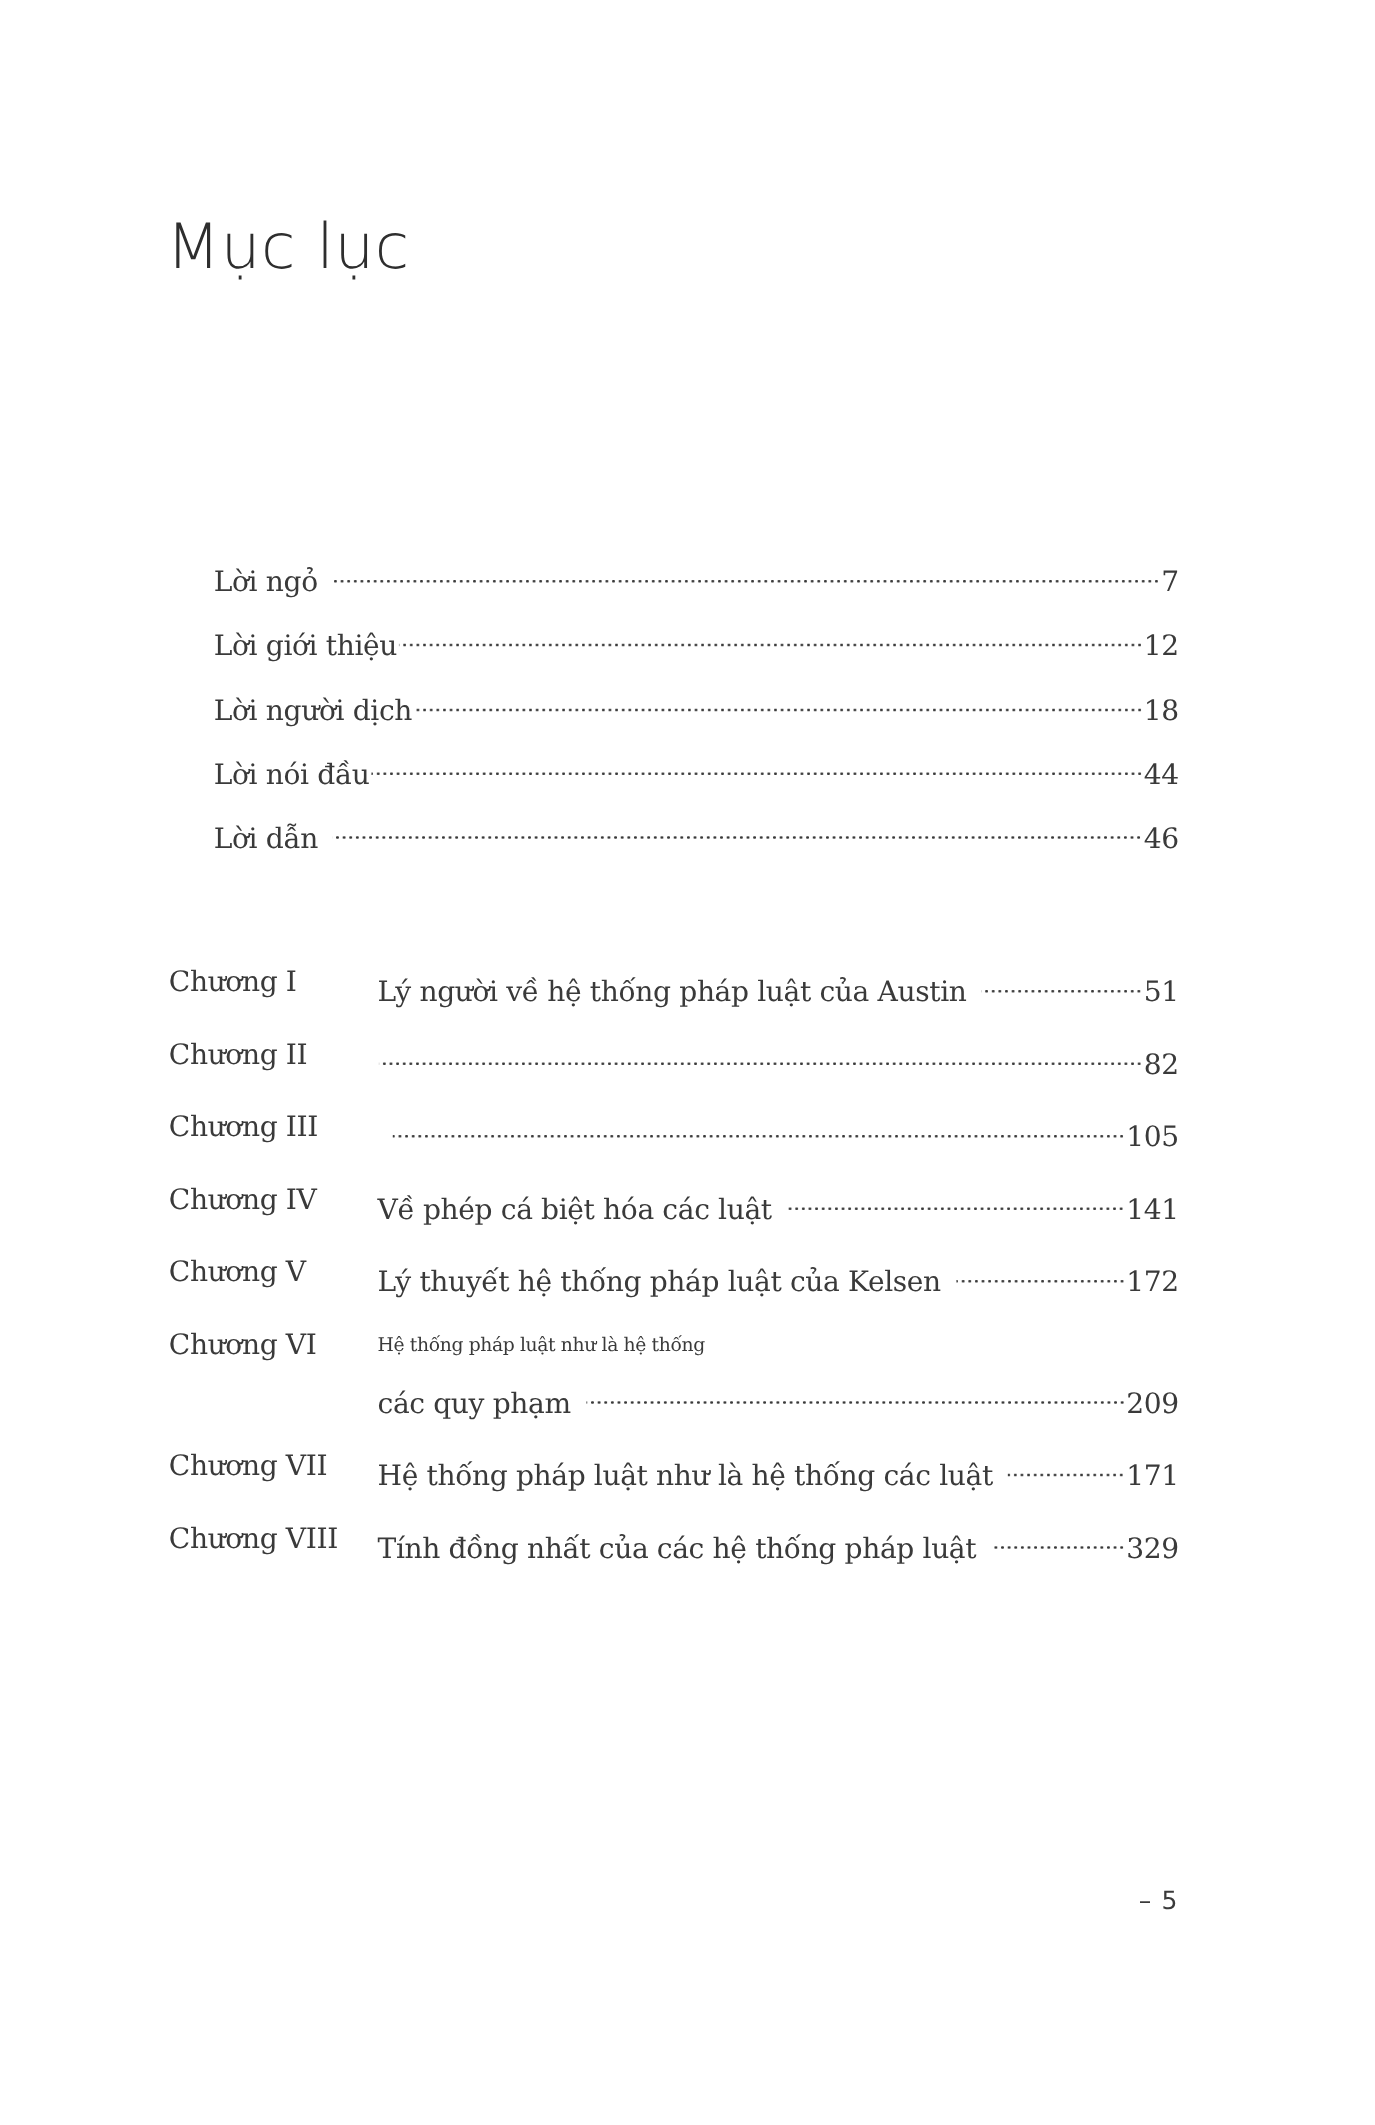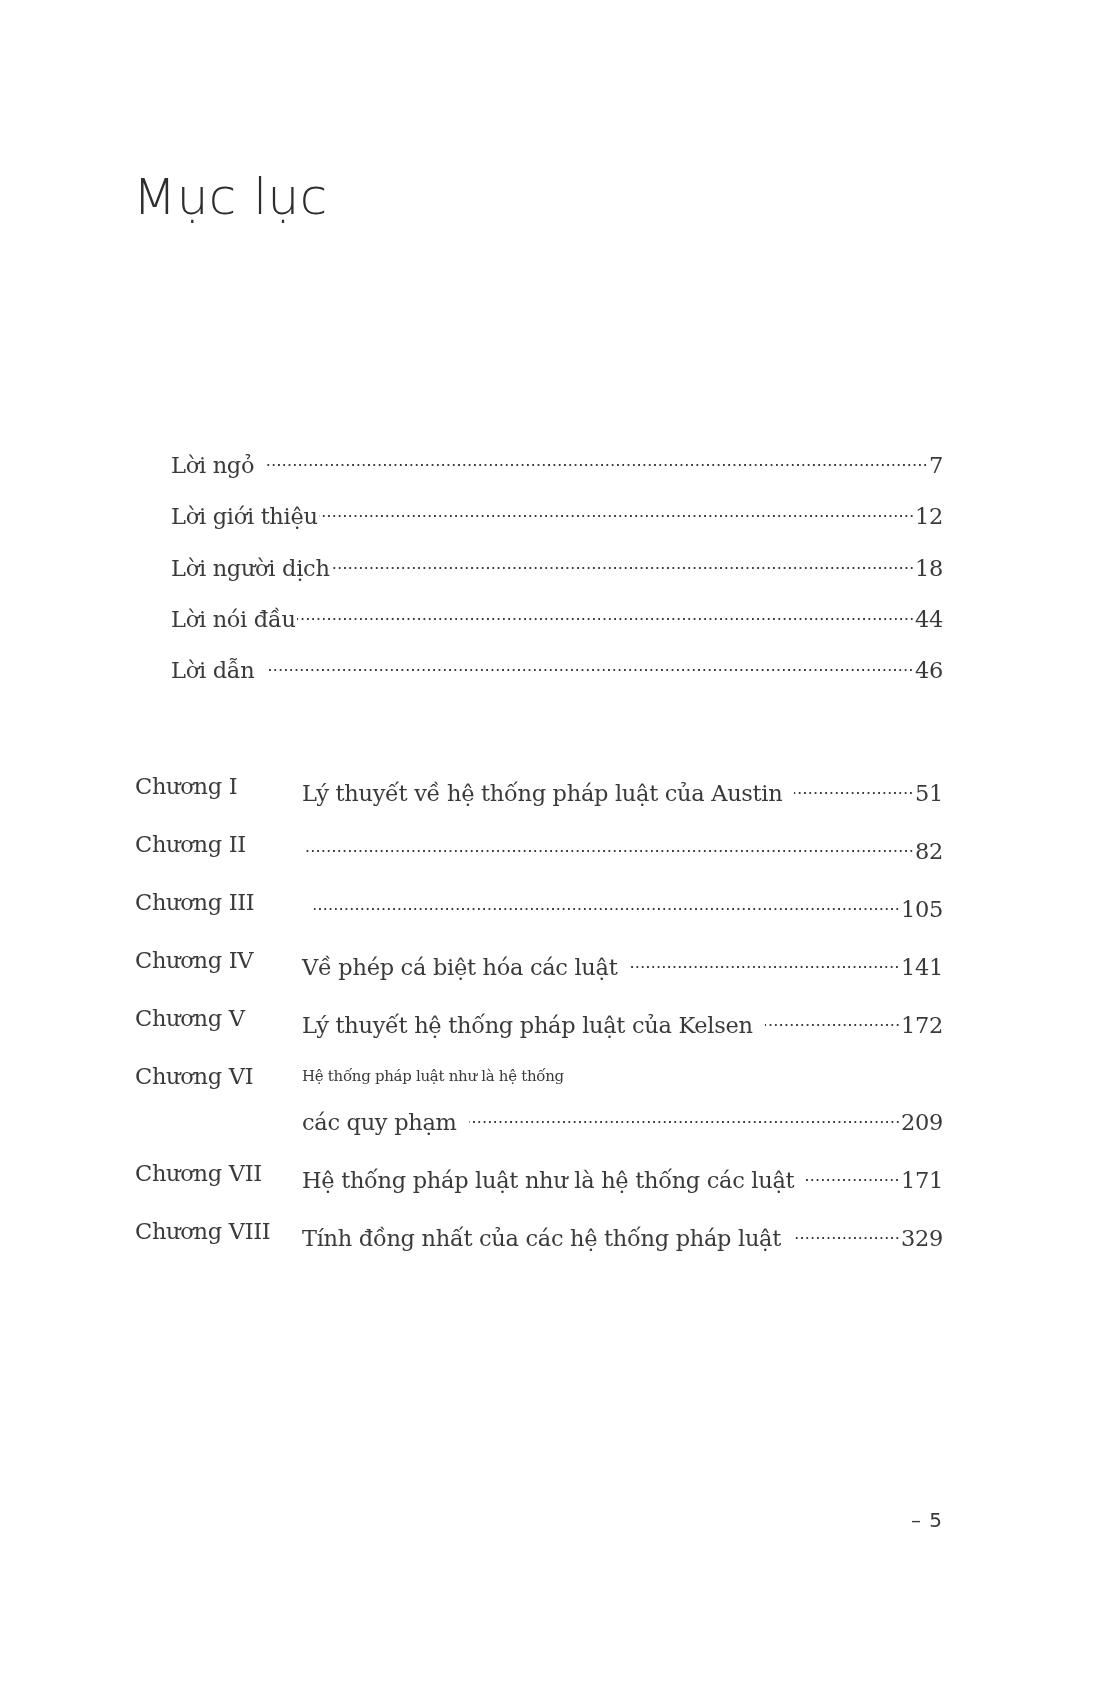--- a/index.html
+++ b/index.html
@@ -136,21 +136,21 @@
     <span class="leader gap"></span>
     <span class="page-num">46</span>
   </div>
 </div>
 
 <div class="toc toc-chapters">
   <div class="chapter">
     <span class="chapter-label">Chương I</span>
     <div class="chapter-body">
       <div class="row">
-        <span class="entry-title">Lý thuyết về hệ thống pháp luật của Austin</span>
+        <span class="entry-title">Lý người về hệ thống pháp luật của Austin</span>
         <span class="leader gap"></span>
         <span class="page-num">51</span>
       </div>
     </div>
   </div>
   <div class="chapter">
     <span class="chapter-label">Chương II</span>
     <div class="chapter-body">
       <div class="row">
         <span class="leader"></span>

